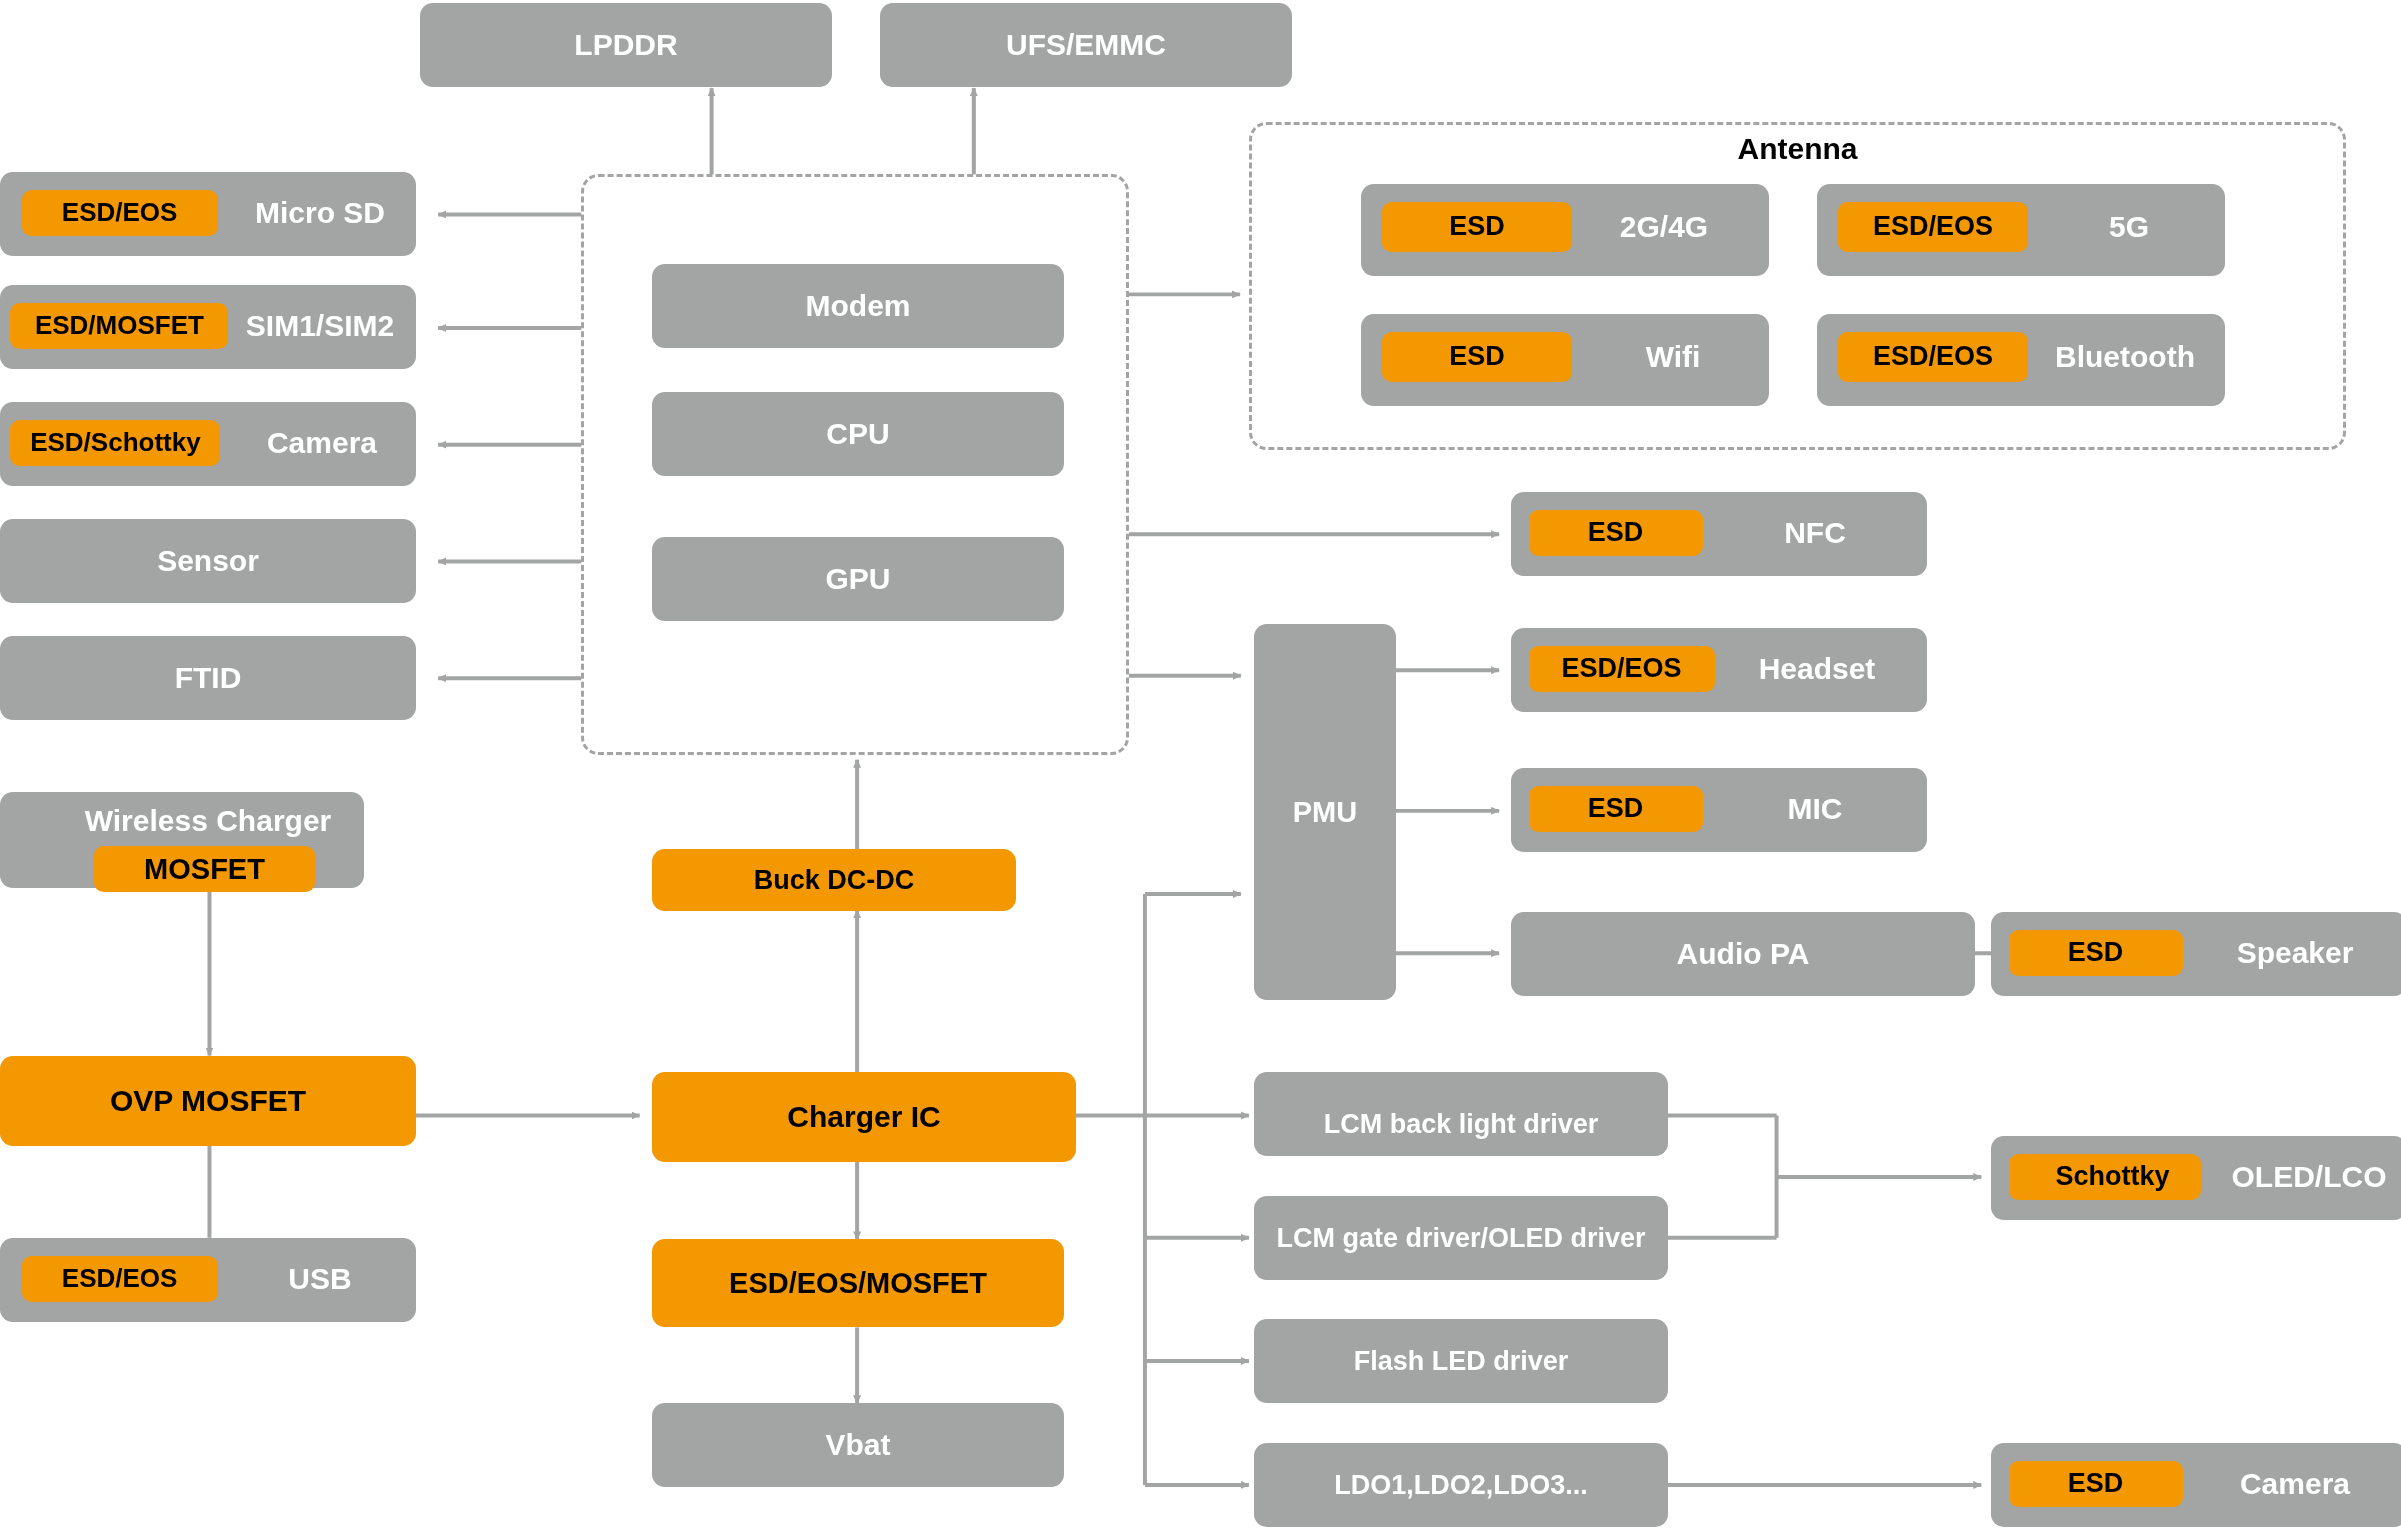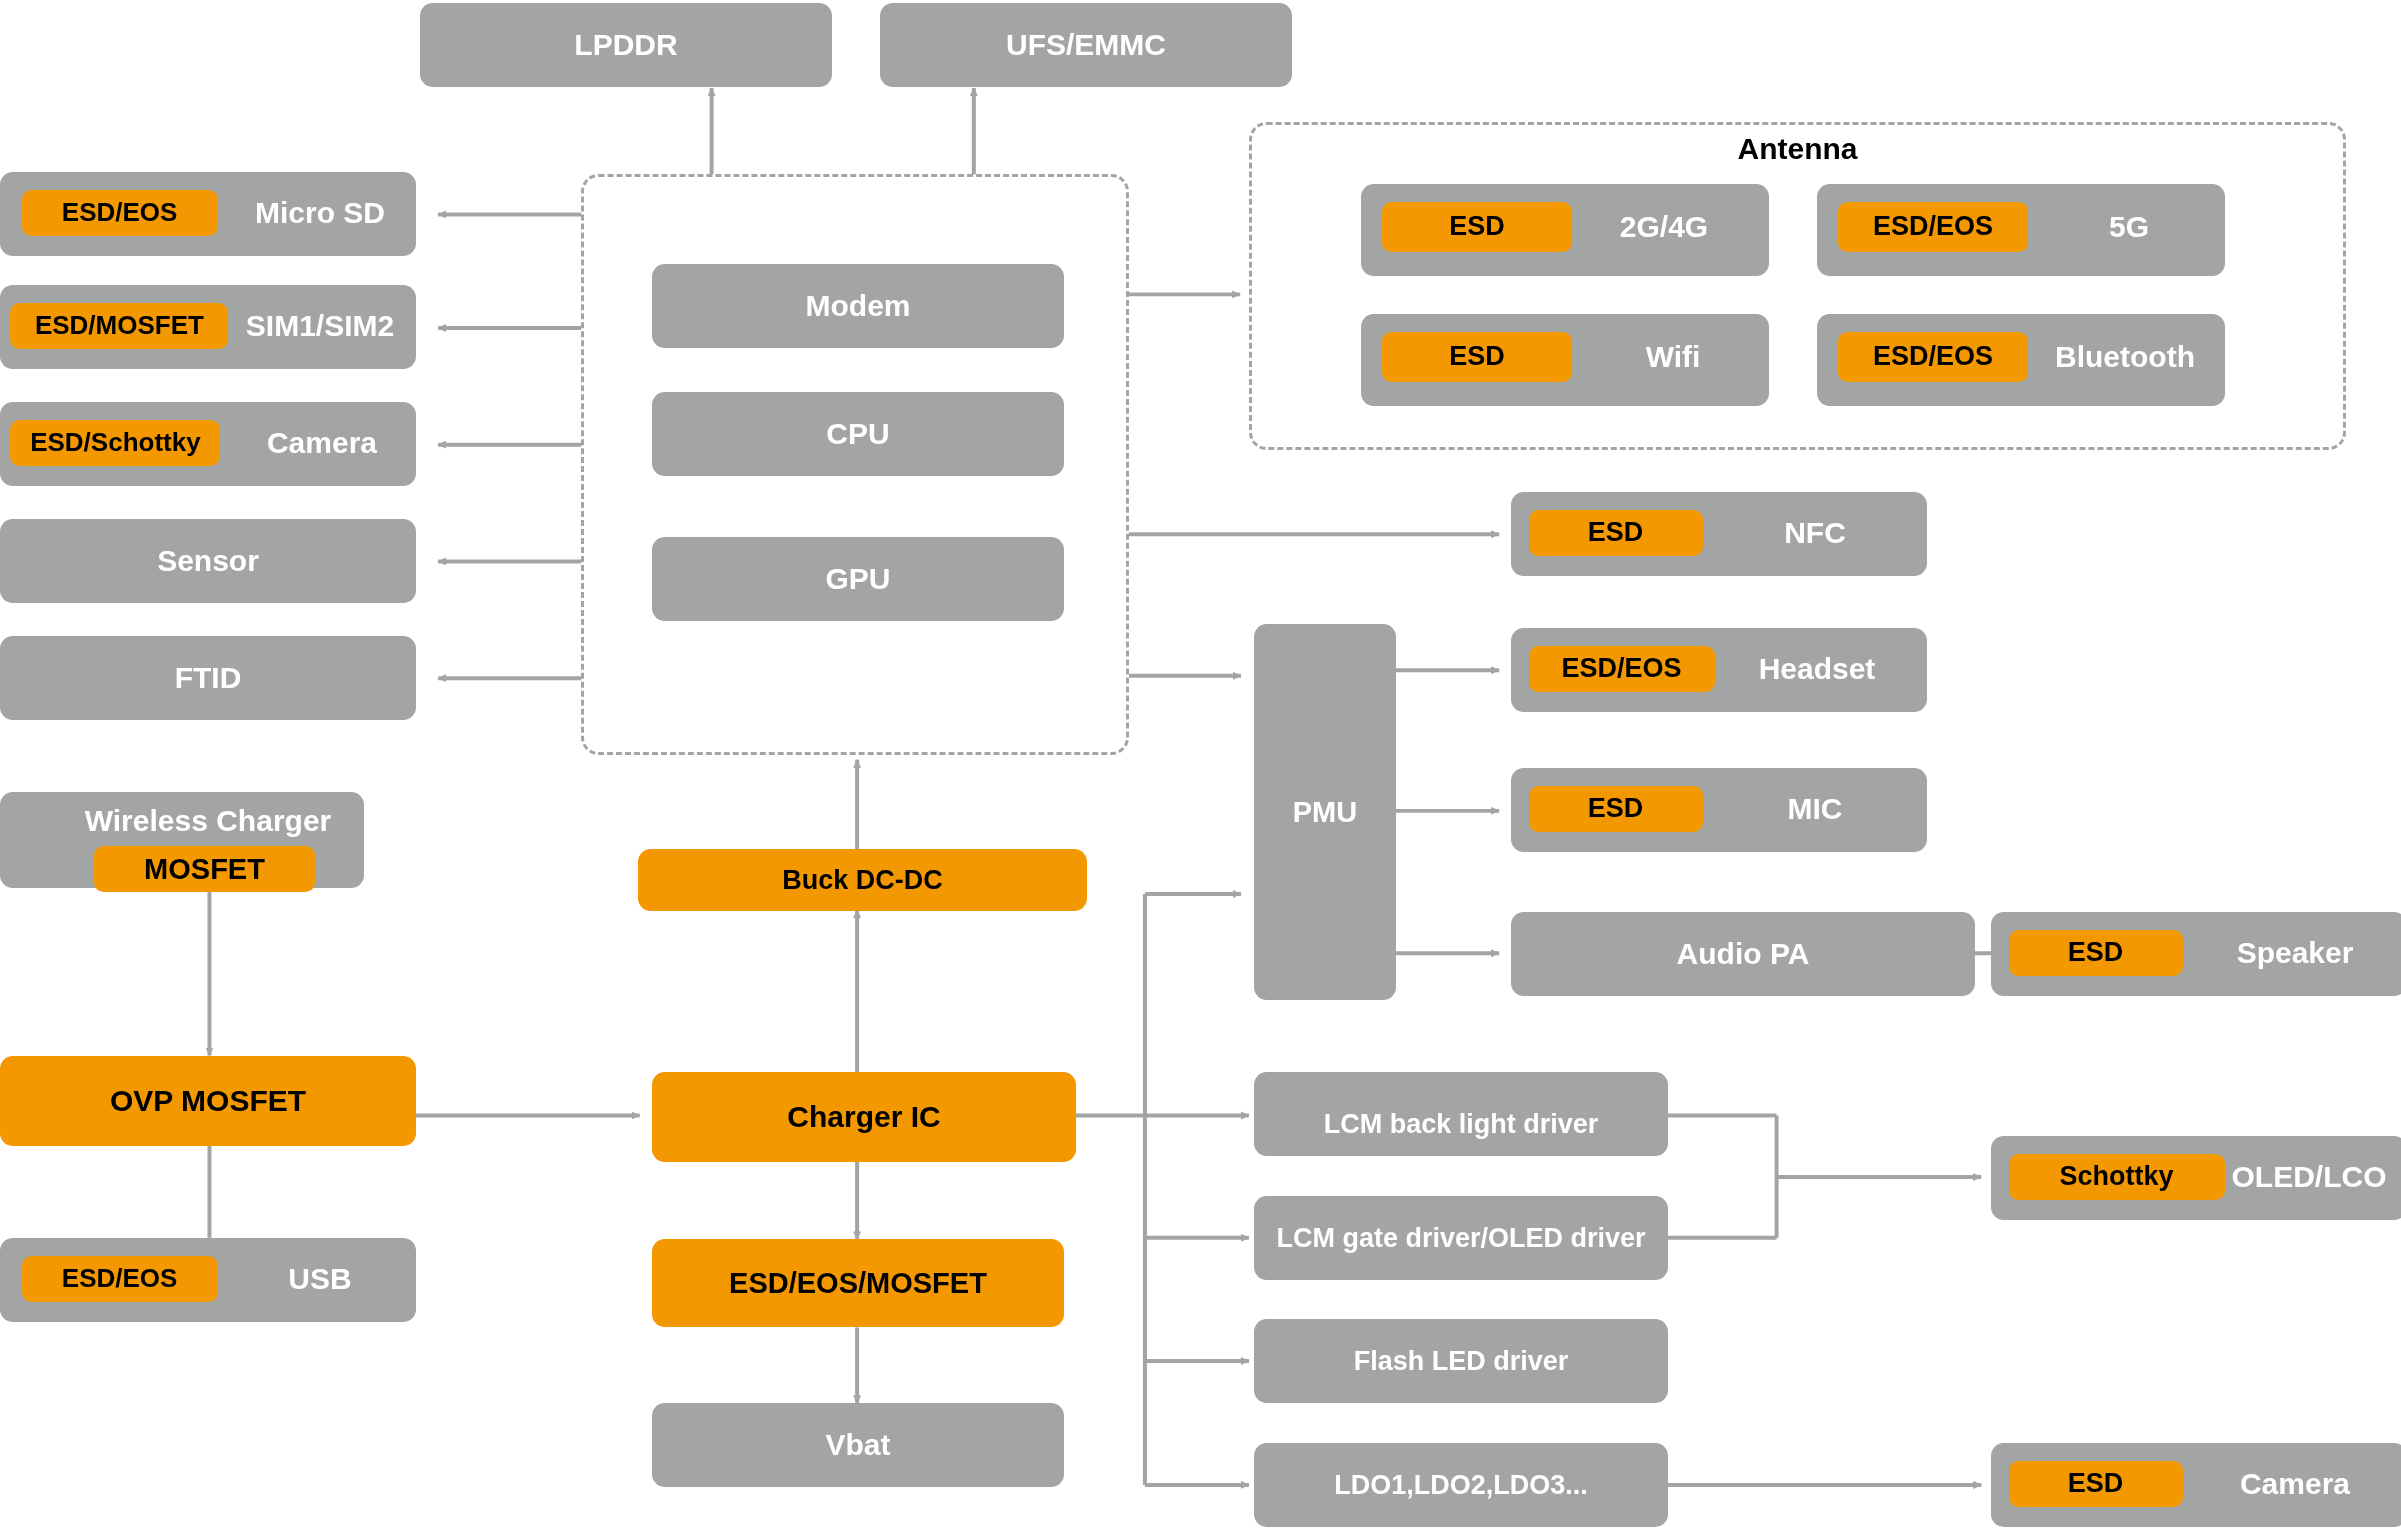--- a/index.html
+++ b/index.html
@@ -208,21 +208,21 @@
 
   <div class="box orange" style="left:0px; top:1056px; width:416px; height:90px;">
     <span class="lbl darklbl" style="font-size:30px;">OVP MOSFET</span>
   </div>
 
   <div class="box gray" style="left:0px; top:1238px; width:416px; height:84px;">
     <span class="badge" style="left:21.6px; top:17.6px; width:196px; height:46px; font-size:26px;">ESD/EOS</span>
     <span class="centerlbl" style="left:240px; top:17.6px; width:160px; height:46px; font-size:30px;">USB</span>
   </div>
 
-  <div class="box orange" style="left:638px; top:849px; width:449px; height:62px;justify-content:center;">
+  <div class="box orange" style="left:652px; top:849px; width:364px; height:62px;justify-content:center;">
     <span class="lbl darklbl" style="font-size:27px;">Buck DC-DC</span>
   </div>
 
   <div class="box orange" style="left:652px; top:1072px; width:424px; height:90px;">
     <span class="lbl darklbl" style="font-size:30px;">Charger IC</span>
   </div>
 
   <div class="box orange" style="left:652px; top:1239px; width:412px; height:88px;">
     <span class="lbl darklbl" style="font-size:29px;">ESD/EOS/MOSFET</span>
   </div>
@@ -269,21 +269,21 @@
 
   <div class="box gray" style="left:1254px; top:1319px; width:414px; height:84px;">
     <span class="lbl" style="font-size:27px;">Flash LED driver</span>
   </div>
 
   <div class="box gray" style="left:1254px; top:1443px; width:414px; height:84px;">
     <span class="lbl" style="font-size:27px;">LDO1,LDO2,LDO3...</span>
   </div>
 
   <div class="box gray" style="left:1991px; top:1136px; width:416px; height:84px;">
-    <span class="badge" style="left:17.6px; top:17.6px; width:216px; height:46px; font-size:27px;">Schottky</span>
+    <span class="badge" style="left:17.6px; top:17.6px; width:176px; height:46px; font-size:27px;padding-left:16px;">Schottky</span>
     <span class="centerlbl" style="left:224px; top:17.6px; width:188px; height:46px; font-size:30px;">OLED/LCO</span>
   </div>
 
   <div class="box gray" style="left:1991px; top:1443px; width:416px; height:84px;">
     <span class="badge" style="left:17.6px; top:17.6px; width:174px; height:46px; font-size:27px;">ESD</span>
     <span class="centerlbl" style="left:208px; top:17.6px; width:192px; height:46px; font-size:30px;">Camera</span>
   </div>
 
 </div>
 

